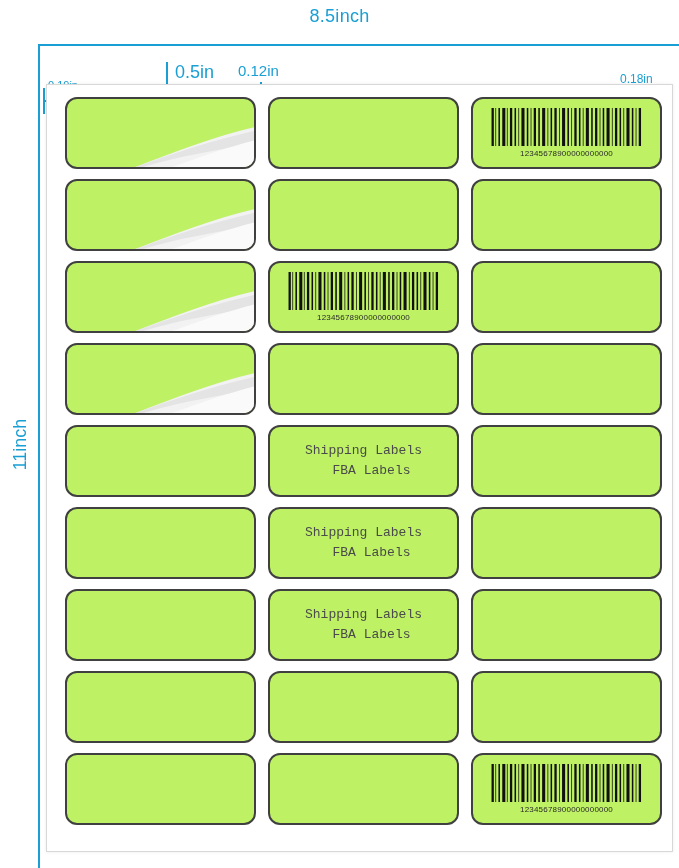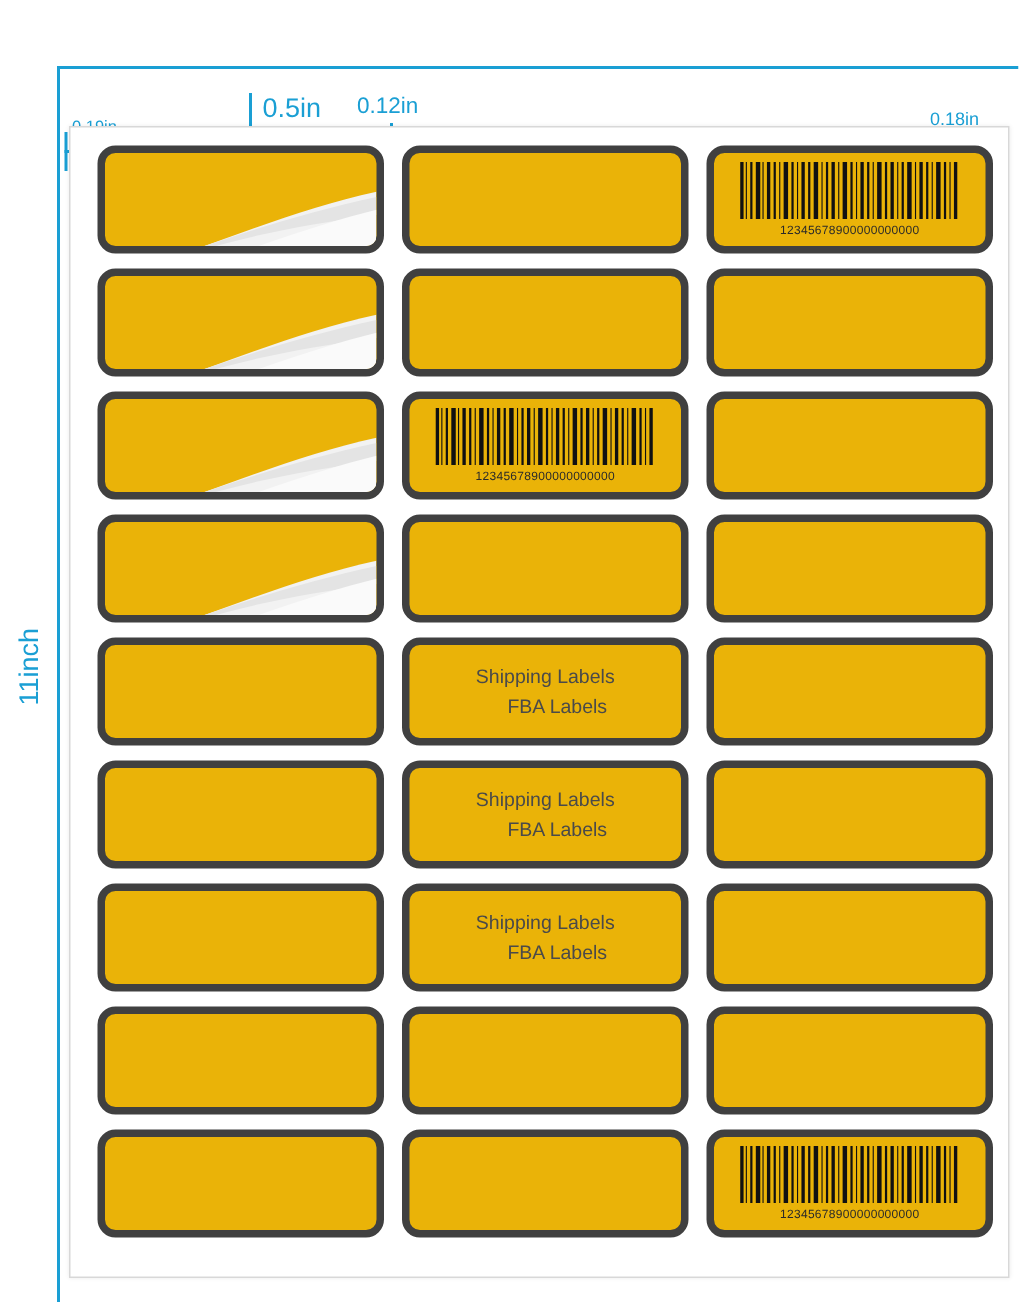--- a/index.html
+++ b/index.html
@@ -124,23 +124,23 @@
     top: 84px;
     width: 625px;
     height: 766px;
     background: #ffffff;
     border: 1px solid #d8d8d8;
     box-shadow: 0 0 3px rgba(0,0,0,0.08);
   }
 
   .label {
     position: absolute;
-    border: 5px solid #404040;
+    border: 2px solid #404040;
     border-radius: 12px;
-    background: #eab308;
+    background: #bef264;
     box-sizing: border-box;
     overflow: hidden;
   }
 
   .label-content {
     position: absolute;
     left: 0; top: 0;
     width: 100%; height: 100%;
     display: flex;
     flex-direction: column;
@@ -157,21 +157,21 @@
   .barcode-num {
     font-family: "Liberation Sans", sans-serif;
     font-size: 8px;
     color: #2a2a2a;
     letter-spacing: .2px;
     margin-top: 3px;
   }
 
   
   .ship-text {
-    font-family: Liberation Sans, sans-serif;
+    font-family: Liberation Mono, monospace;
     font-size: 13px;
     color: #4a4a4a;
     line-height: 1.55;
     text-align: center;
   }
   .ship-text .l1 { display: block; }
   .ship-text .l2 { display: block; padding-left: 16px; }
 
   
   .peel {
@@ -180,20 +180,21 @@
     bottom: 0;
     width: 100%;
     height: 100%;
   }
 </style>
 </head>
 <body>
 
 <div class="stage">
 
+  <div class="dim dim-top-width">8.5inch</div>
   <div class="dim dim-left-height">11inch</div>
 
   <div class="line h-line top-rule"></div>
   <div class="line v-line left-rule"></div>
 
   <div class="dim dim-019">0.19in</div>
   <div class="line b-left-v"></div>
   <div class="line b-left-h"></div>
 
   <div class="dim dim-05">0.5in</div>

